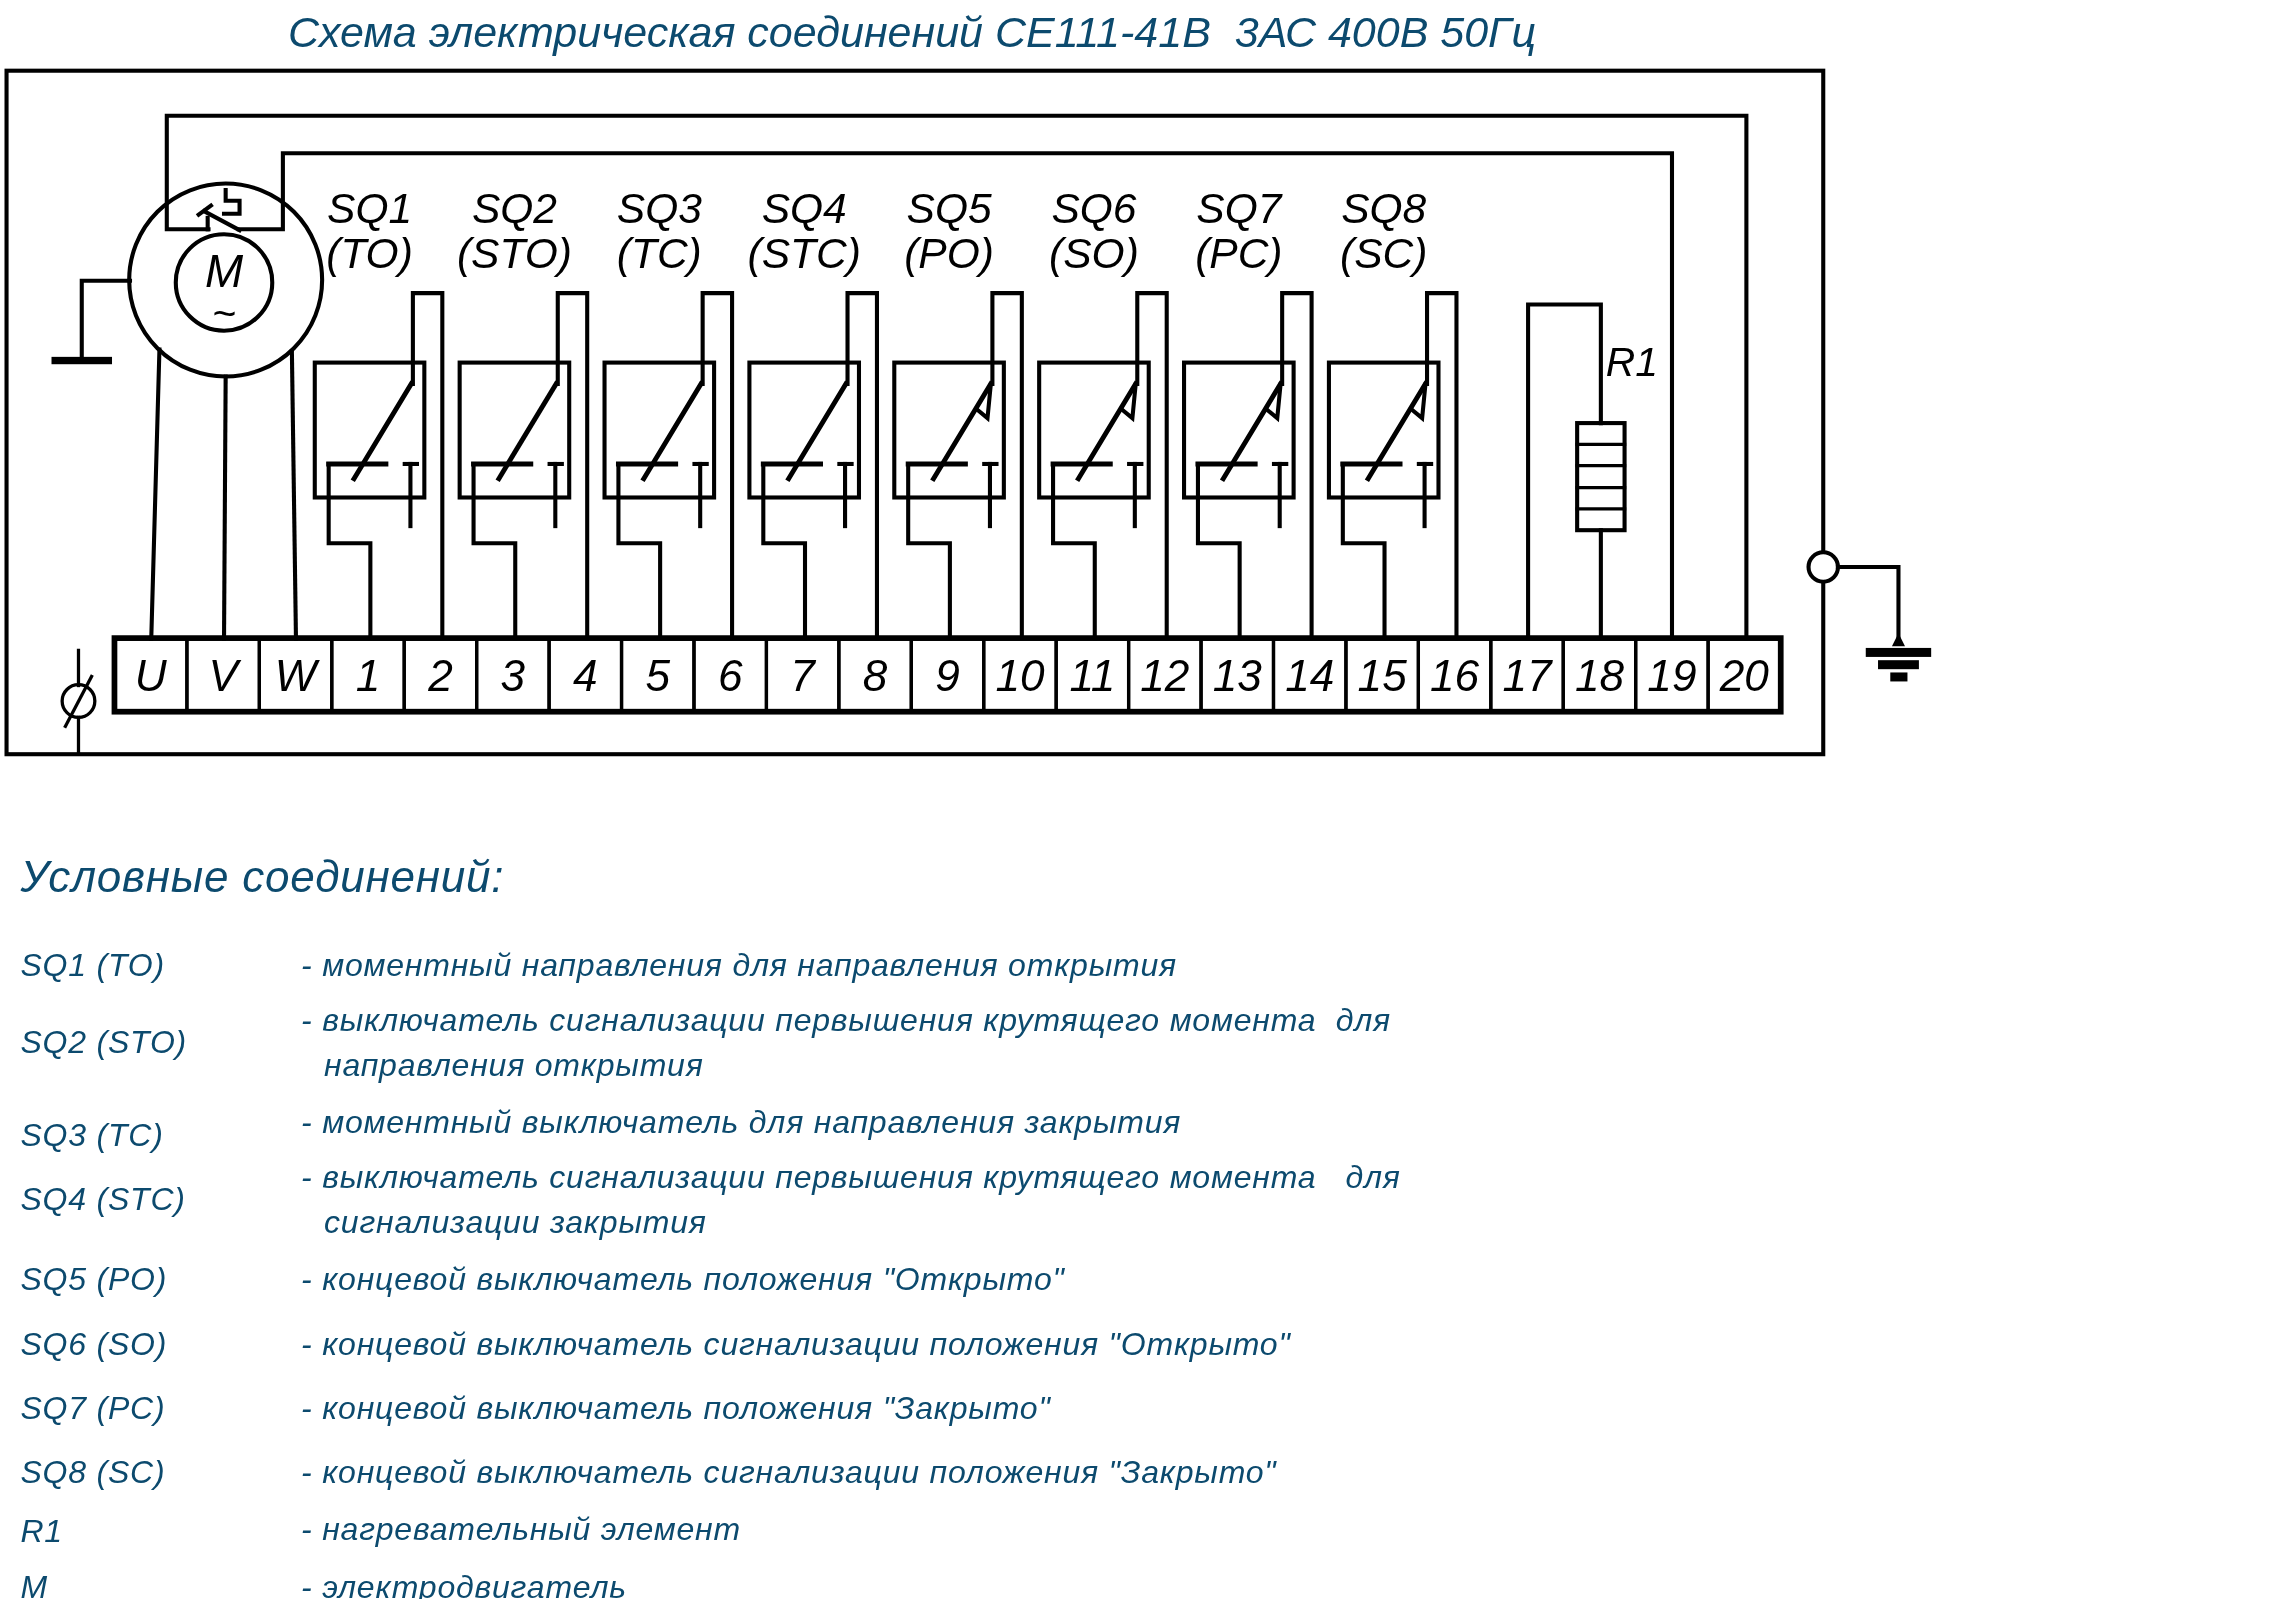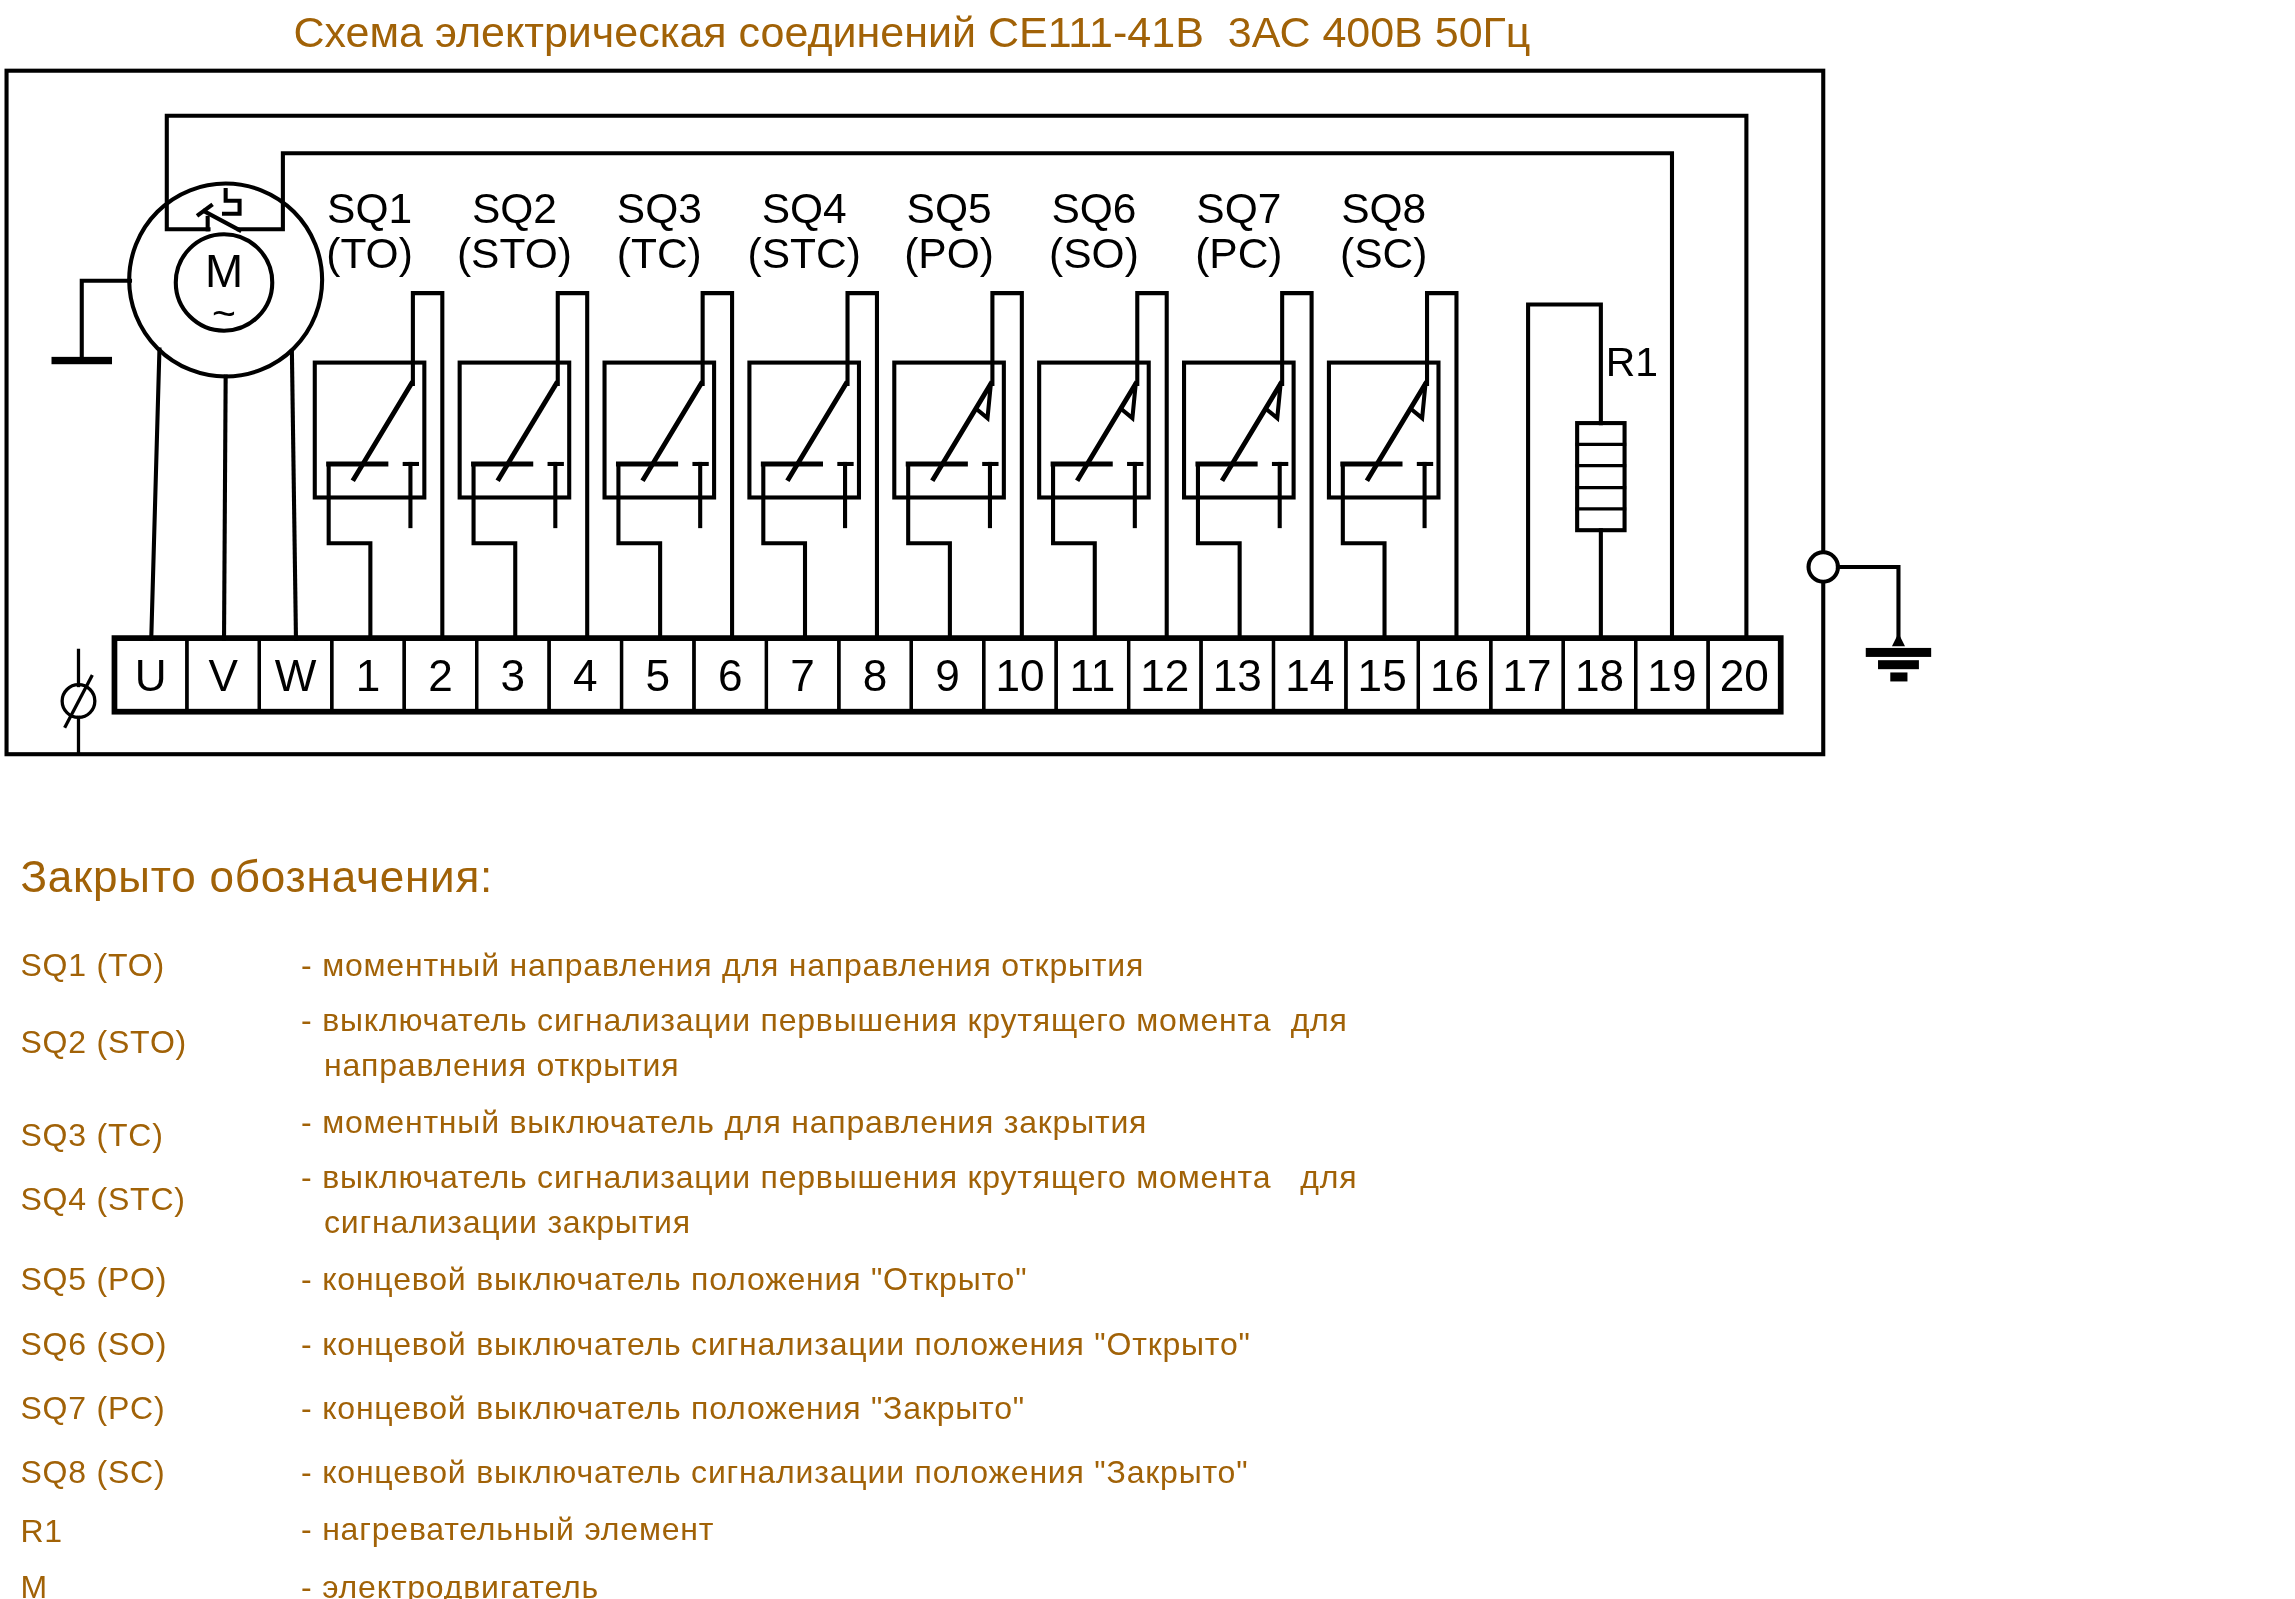--- a/index.html
+++ b/index.html
@@ -1,17 +1,17 @@
 <!DOCTYPE html>
 <html style="font-size:13px"><head>
 <meta charset="utf-8">
 <style>
   html,body{margin:0;padding:0;background:#fff;}
   #canvas{position:relative;width:1978px;height:1600px;background:#fff;
-          font-family:"Liberation Sans",sans-serif;color:#a16207;overflow:hidden;}
+          font-family:"Liberation Sans",sans-serif;color:#0c4a6e;overflow:hidden;font-style:italic;}
   svg{position:absolute;left:0;top:0;}
   svg line, svg path, svg rect, svg circle, svg polyline{stroke:#000;fill:none;stroke-linecap:square;}
   .w4{stroke-width:4px;} .w5{stroke-width:5px;} .w6{stroke-width:6px;} .w7{stroke-width:7px;}
   .solid{fill:#000;stroke:none;}
   .mask{fill:#fff;}
   svg text{fill:#000;stroke:none;font-family:"Liberation Sans",sans-serif;}
   .t-term{font-size:54px;}
   .t-slabel{font-size:52px;}
   .t-motor{font-size:56px;}
   .t-wave{font-size:50px;}
@@ -224,21 +224,21 @@
         <text x="1956.3" y="845" text-anchor="middle" class="t-term">18</text>
         <rect x="2000.6" y="780" width="88.6" height="90" class="w4"></rect>
         <text x="2044.8999999999999" y="845" text-anchor="middle" class="t-term">19</text>
         <rect x="2089.2" y="780" width="88.6" height="90" class="w4"></rect>
         <text x="2133.5" y="845" text-anchor="middle" class="t-term">20</text>
       </g>
     <rect class="w7" x="140" y="780" width="2038" height="90"></rect>
   </svg>
 
   <div>
-    <div class="lg lg-head" style="left:20.4px;top:855px">Закрыто обозначения:</div>
+    <div class="lg lg-head" style="left:20.4px;top:855px">Условные соединений:</div>
 
     <div class="lg" style="left:20.4px;top:949px">SQ1 (TO)</div>
     <div class="lg" style="left:301px;top:949px">- моментный направления для направления открытия</div>
 
     <div class="lg" style="left:20.4px;top:1026px">SQ2 (STO)</div>
     <div class="lg" style="left:301px;top:1004px">- выключатель сигнализации первышения крутящего момента  для</div>
     <div class="lg" style="left:324px;top:1049px">направления открытия</div>
 
     <div class="lg" style="left:20.4px;top:1119px">SQ3 (TC)</div>
     <div class="lg" style="left:301px;top:1106px">- моментный выключатель для направления закрытия</div>

